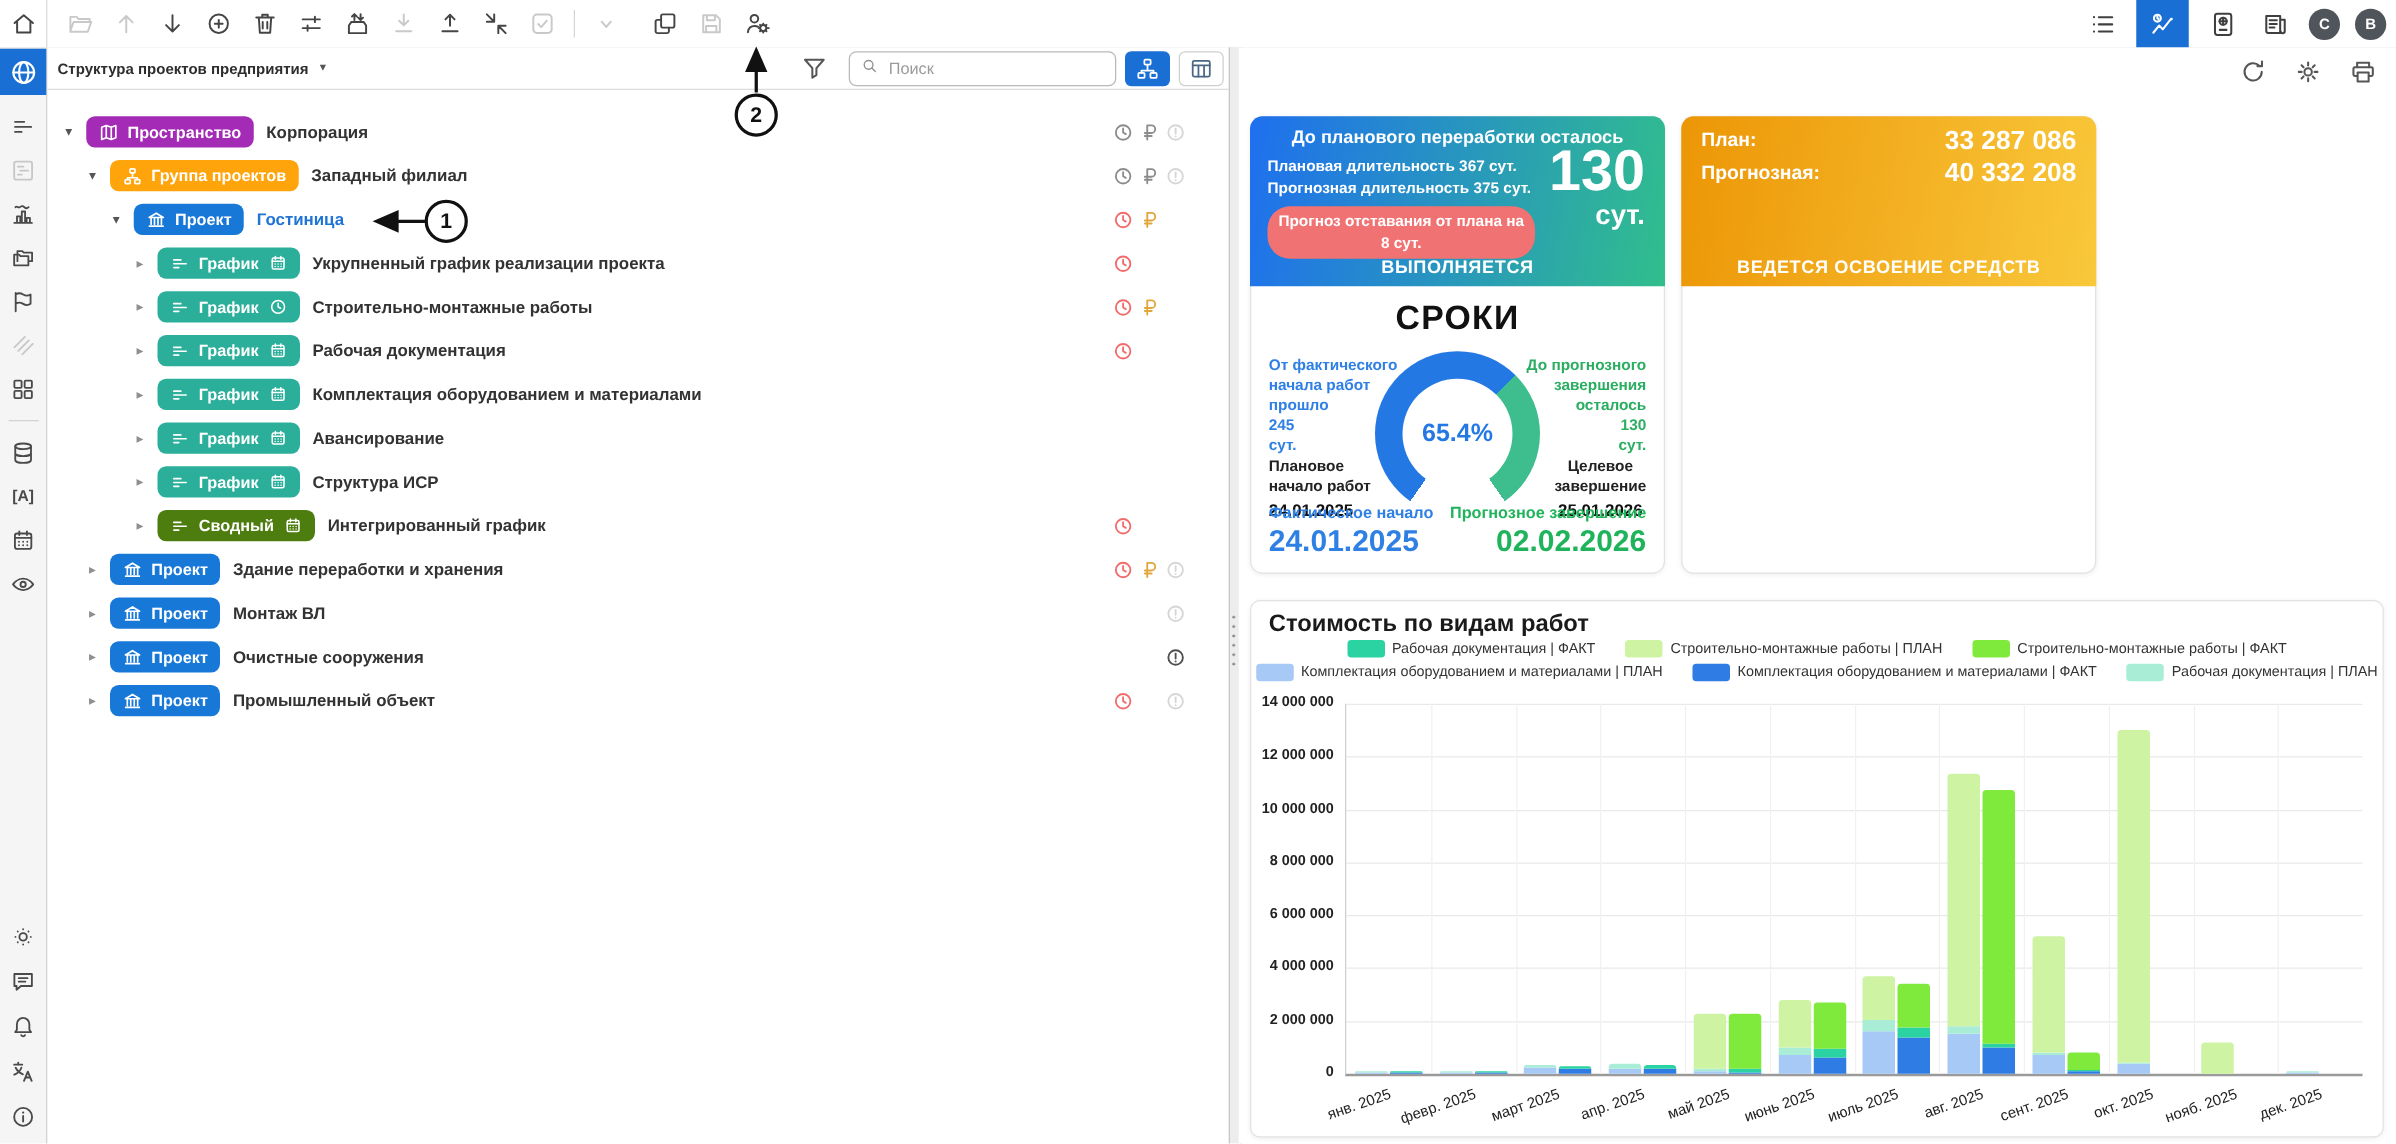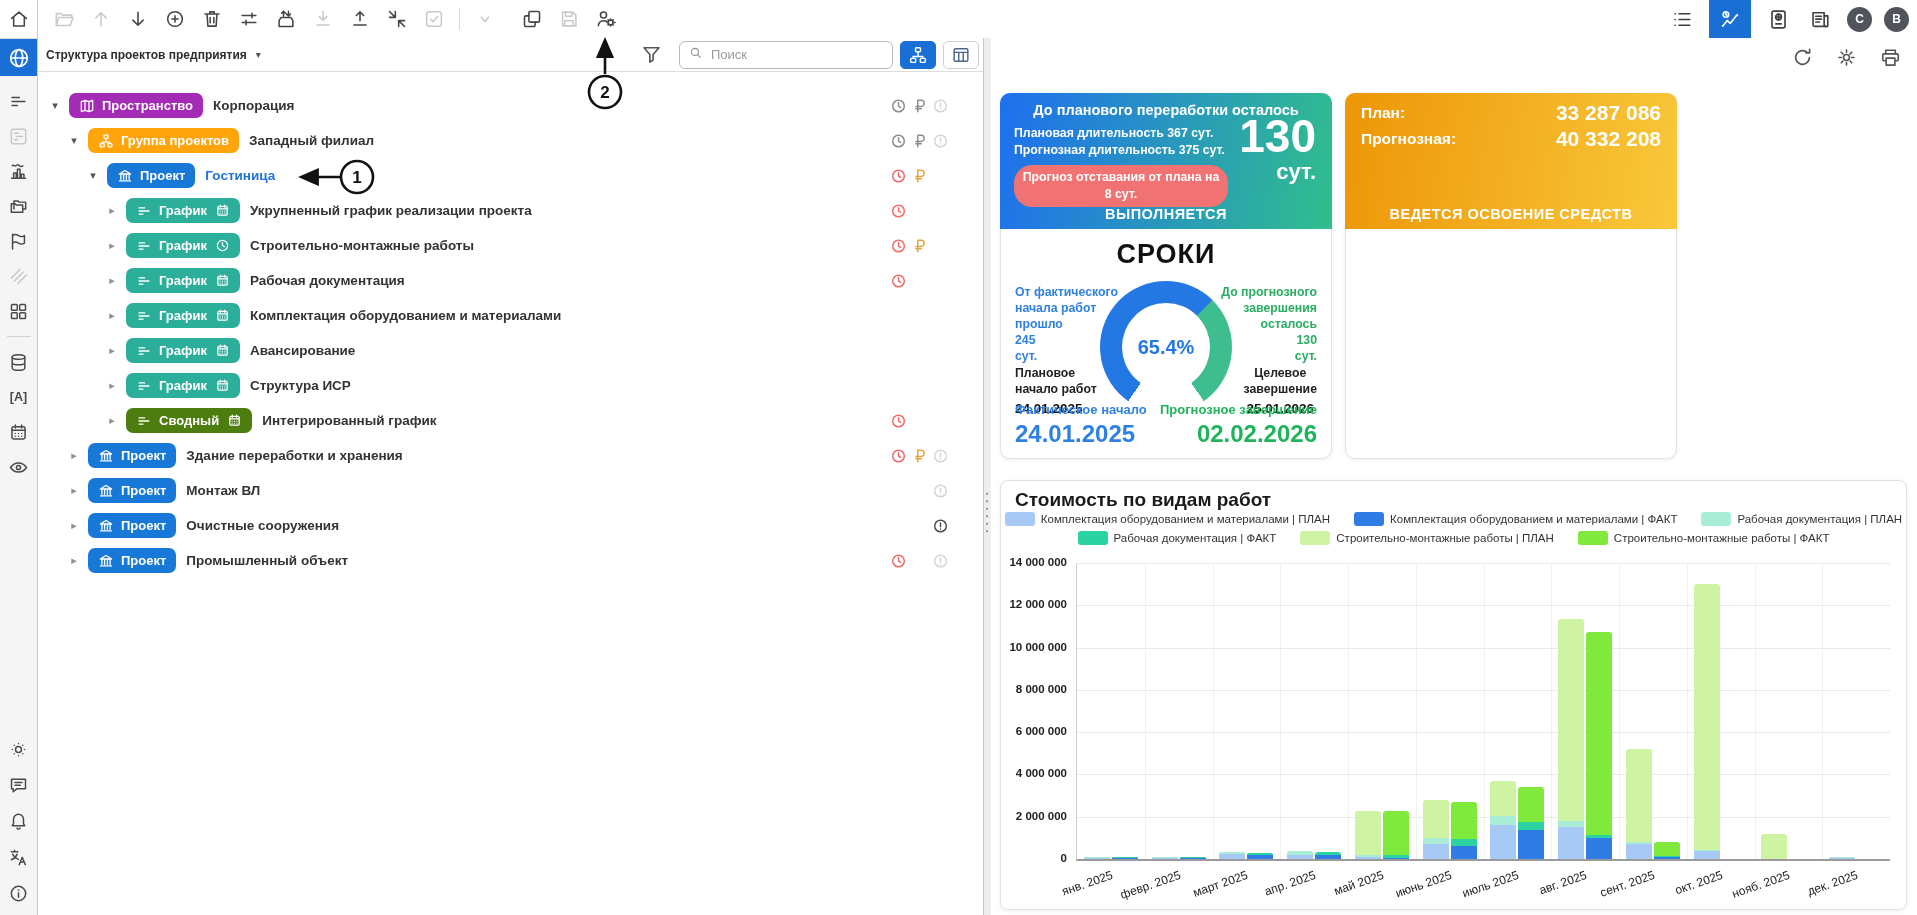--- a/index.html
+++ b/index.html
@@ -858,44 +858,44 @@
         </div>
         <div class="th-status">ВЕДЕТСЯ ОСВОЕНИЕ СРЕДСТВ</div>
       </div>
     </div>
 
     <div class="card chartcard" id="chartcard">
       <div class="ctitle">Стоимость по видам работ</div>
       <div class="legend" id="legend">
           <div class="lg-row">
             <span class="lg-item">
+              <span class="lg-sw" style="background: rgb(43, 211, 162);"></span>
+              <span class="lg-lab">Рабочая документация | ФАКТ</span>
+            </span>
+            <span class="lg-item">
+              <span class="lg-sw" style="background: rgb(205, 243, 163);"></span>
+              <span class="lg-lab">Строительно-монтажные работы | ПЛАН</span>
+            </span>
+            <span class="lg-item">
+              <span class="lg-sw" style="background: rgb(127, 233, 60);"></span>
+              <span class="lg-lab">Строительно-монтажные работы | ФАКТ</span>
+            </span>
+          </div>
+          <div class="lg-row">
+            <span class="lg-item">
               <span class="lg-sw" style="background: rgb(167, 201, 246);"></span>
               <span class="lg-lab">Комплектация оборудованием и материалами | ПЛАН</span>
             </span>
             <span class="lg-item">
               <span class="lg-sw" style="background: rgb(46, 124, 228);"></span>
               <span class="lg-lab">Комплектация оборудованием и материалами | ФАКТ</span>
             </span>
             <span class="lg-item">
               <span class="lg-sw" style="background: rgb(169, 237, 214);"></span>
               <span class="lg-lab">Рабочая документация | ПЛАН</span>
-            </span>
-          </div>
-          <div class="lg-row">
-            <span class="lg-item">
-              <span class="lg-sw" style="background: rgb(43, 211, 162);"></span>
-              <span class="lg-lab">Рабочая документация | ФАКТ</span>
-            </span>
-            <span class="lg-item">
-              <span class="lg-sw" style="background: rgb(205, 243, 163);"></span>
-              <span class="lg-lab">Строительно-монтажные работы | ПЛАН</span>
-            </span>
-            <span class="lg-item">
-              <span class="lg-sw" style="background: rgb(127, 233, 60);"></span>
-              <span class="lg-lab">Строительно-монтажные работы | ФАКТ</span>
             </span>
           </div>
         </div>
       <div id="plot" style="left: 75px; top: 82px; width: 813px; height: 296px;">
           <div class="grid-h" style="top: 253.714px;"></div>
           <div class="grid-h" style="top: 211.429px;"></div>
           <div class="grid-h" style="top: 169.143px;"></div>
           <div class="grid-h" style="top: 126.857px;"></div>
           <div class="grid-h" style="top: 84.5714px;"></div>
           <div class="grid-h" style="top: 42.2857px;"></div>

